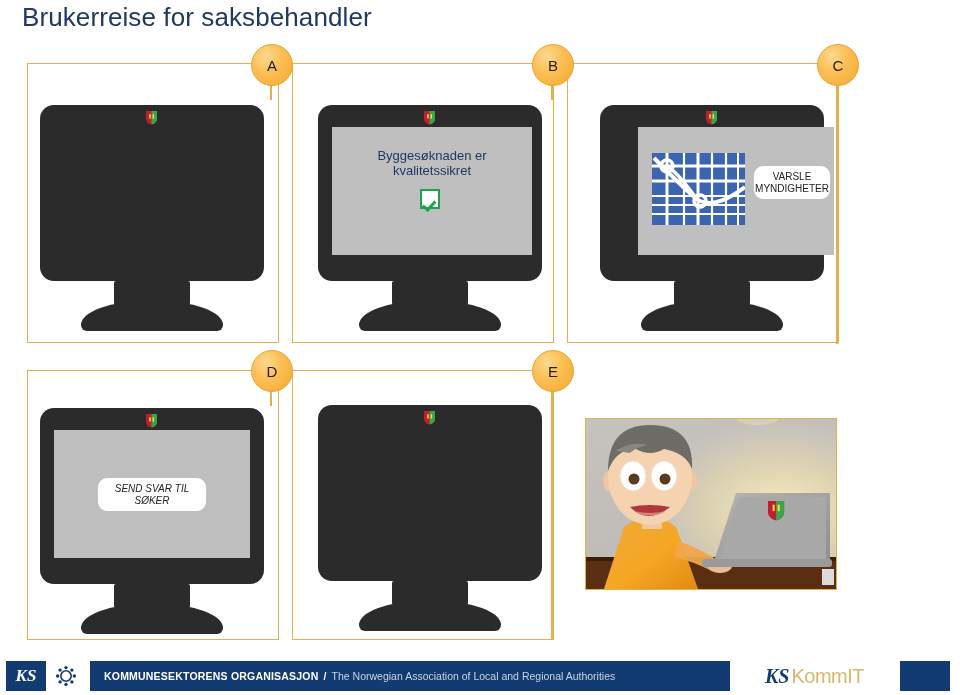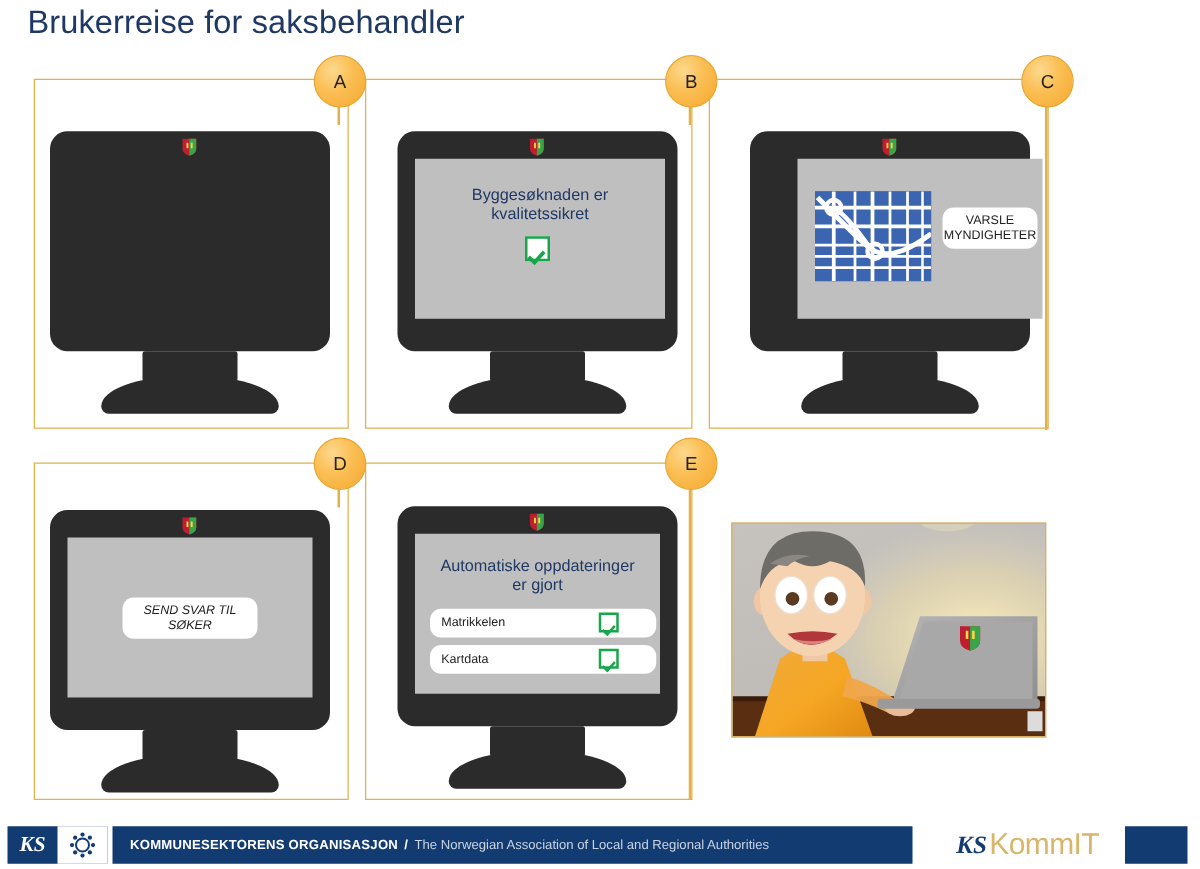--- a/index.html
+++ b/index.html
@@ -114,21 +114,21 @@
     display:flex;align-items:center;padding-left:14px;box-sizing:border-box;
     color:#fff;font-size:10.5px;white-space:nowrap;
     font-family:"Liberation Sans", sans-serif;
   }
   .ks-bar .b1{font-weight:bold;letter-spacing:.2px;}
   .ks-bar .b2{color:#C9D3E2;margin-left:5px;}
   .kommit{
     position:absolute;left:765px;top:4px;height:30px;display:flex;align-items:center;
   }
   .kommit .k1{color:#123B72;font-style:italic;font-weight:bold;font-size:20px;font-family:"Liberation Serif", serif;}
-  .kommit .k2{color:#D9B66A;font-size:24px;margin-left:2px;font-family:"Liberation Sans", sans-serif;letter-spacing:-.5px;}
+  .kommit .k2{color:#D9B66A;font-size:20px;margin-left:2px;font-family:"Liberation Sans", sans-serif;letter-spacing:-.5px;}
   .blue-tail{position:absolute;left:900px;top:4px;width:50px;height:30px;background:#123B72;}
 </style>
 </head>
 <body>
 
 <div id="stage">
 
   <div class="page-title">Brukerreise for saksbehandler</div>
 
   <div class="step-box" style="left:27px;top:63px;width:252px;height:280px;"></div>
@@ -257,31 +257,20 @@
   <div class="monitor" style="left:318px;top:405px;width:224px;height:225px;">
     <div class="mon-bezel" style="height:176px;"></div>
     <div class="mon-logo" style="left:105px;top:5px;">
       <svg class="shield" viewBox="0 0 13 15">
         <path d="M1 1 h11 v8 q0 4 -5.5 5.6 Q1 13 1 9 Z" fill="#BF1E2E"></path>
         <path d="M6.5 1 h5.5 v8 q0 4 -5.5 5.6 Z" fill="#3AA548"></path>
         <path d="M4.2 4.2 h1.5 v4.4 h-1.5 Z" fill="#FFD54A"></path>
         <path d="M7.6 4.2 h1.5 v4.4 h-1.5 Z" fill="#FFD54A"></path>
       </svg>
     </div>
-    <div class="mon-screen" style="left:14px;top:22px;width:196px;height:128px;">
-      <div class="scr-head" style="top:18px;padding:0 14px;">Automatiske oppdateringer er gjort</div>
-      <div class="pill row" style="left:12px;top:60px;width:172px;height:23px;">
-        <span>Matrikkelen</span>
-        <span class="chk" style="position:absolute;right:30px;top:3px;"></span>
-      </div>
-      <div class="pill row" style="left:12px;top:89px;width:172px;height:23px;">
-        <span>Kartdata</span>
-        <span class="chk" style="position:absolute;right:30px;top:3px;"></span>
-      </div>
-    </div>
     <div class="mon-neck" style="left:74px;top:176px;width:76px;height:24px;"></div>
     <div class="mon-base" style="left:41px;top:196px;width:142px;height:30px;"></div>
   </div>
 
   <div class="illo" style="left:585px;top:418px;width:252px;height:172px;">
     <svg width="250" height="170" viewBox="0 0 250 170">
       <defs>
         <linearGradient id="wall" x1="0" y1="0" x2="0.4" y2="1">
           <stop offset="0%" stop-color="#C6C3BE"></stop>
           <stop offset="100%" stop-color="#BDBAB5"></stop>

